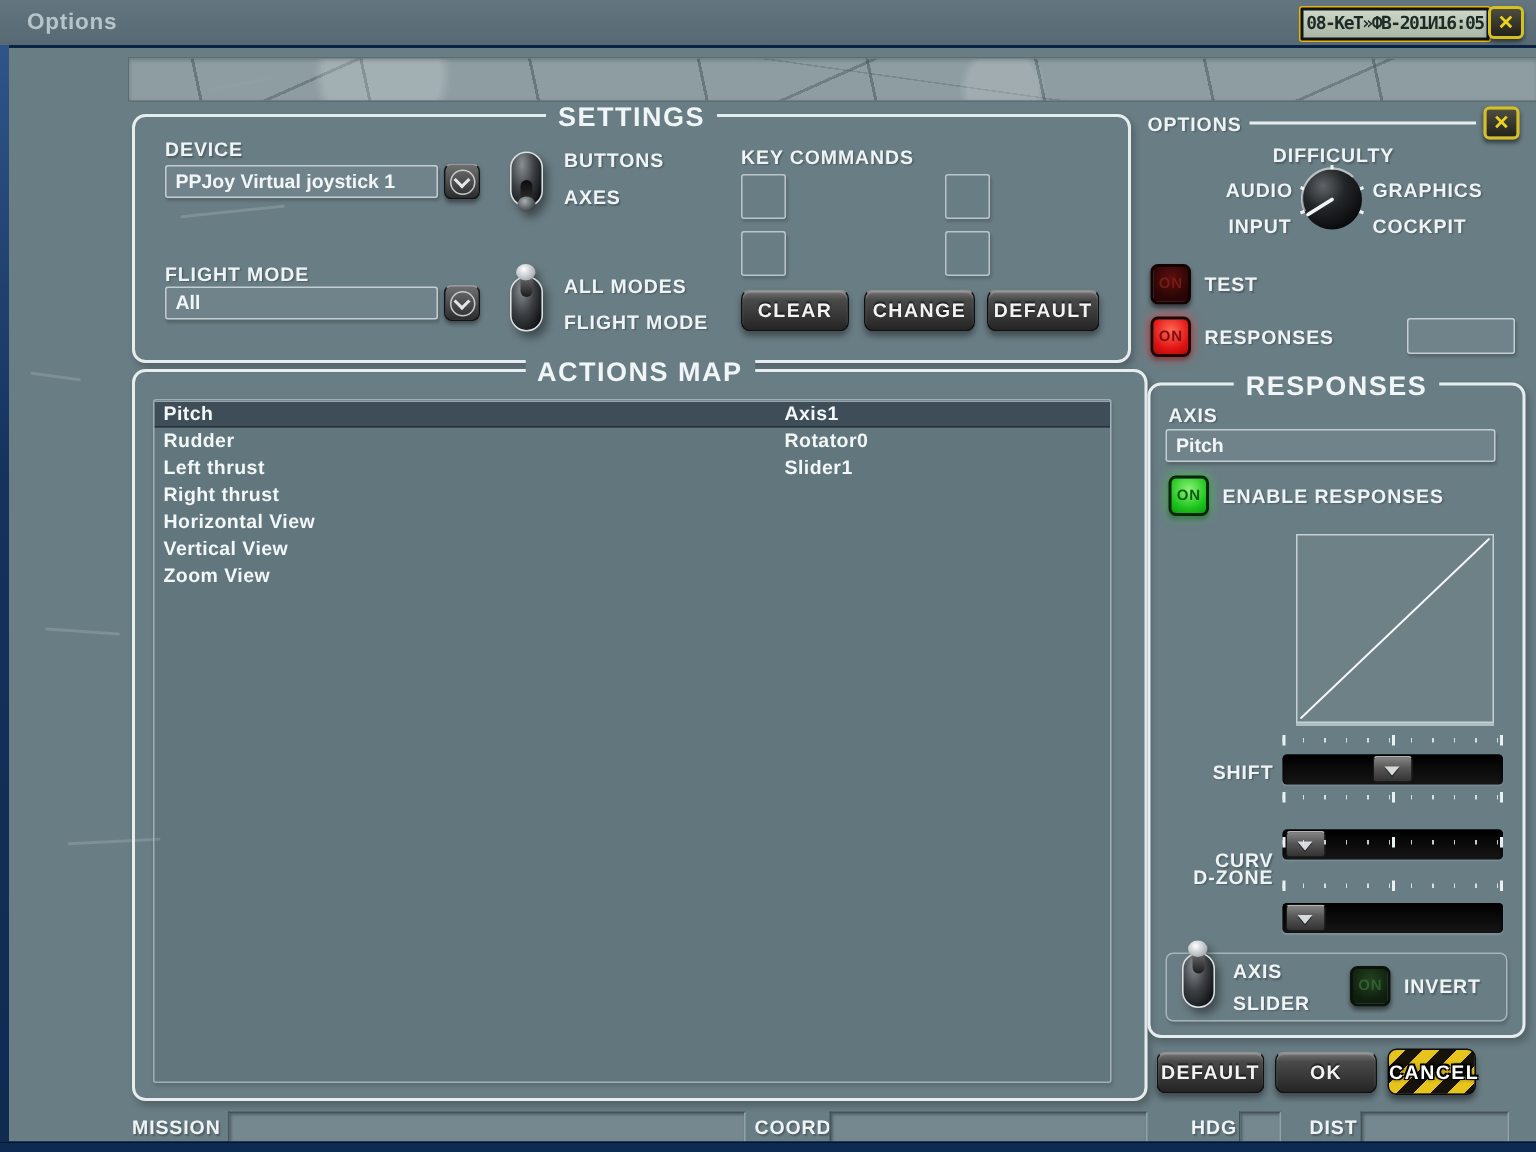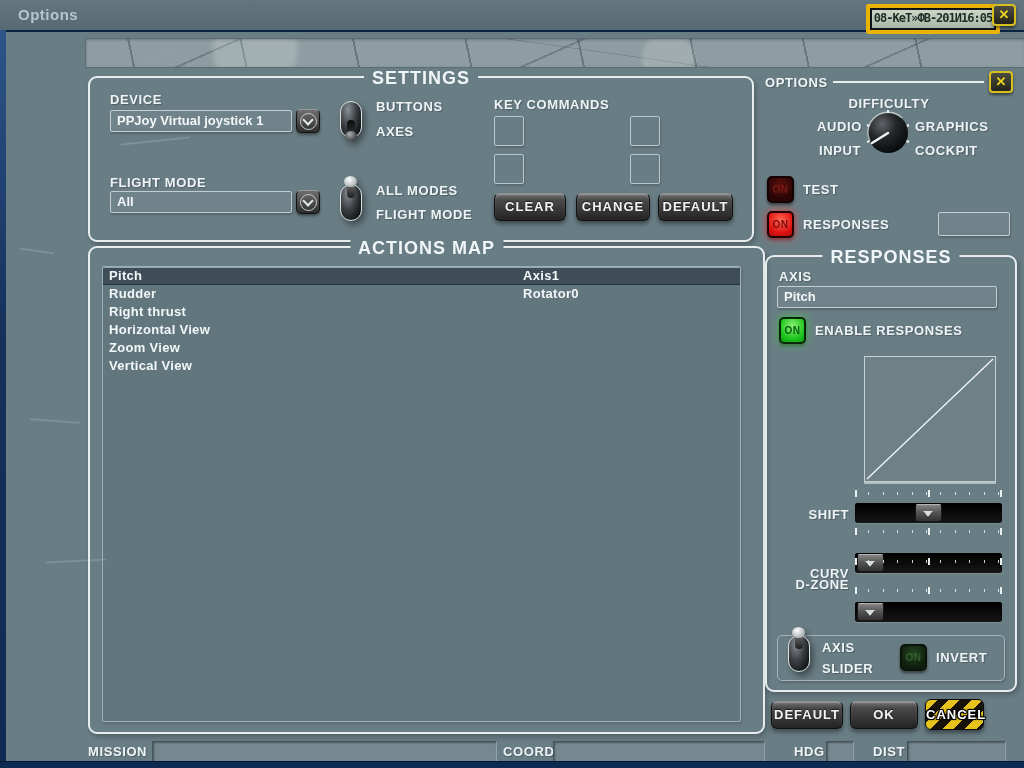--- a/index.html
+++ b/index.html
@@ -5,21 +5,21 @@
   html,body{margin:0;padding:0;background:#3a4a50;}
   #screen{position:relative;width:1024px;height:768px;background:#697d84;overflow:hidden;
           font-family:"Liberation Sans",sans-serif;-webkit-font-smoothing:antialiased;}
   .abs{position:absolute;}
   .lbl{color:#eef4f6;font-size:13px;font-weight:bold;letter-spacing:.6px;
        text-shadow:1px 1px 1px rgba(0,0,0,.25);white-space:nowrap;}
   
   #topbar{left:0;top:0;width:1024px;height:30px;background:linear-gradient(#63767f,#576a74);
           border-bottom:2px solid #0b2342;}
   #topbar .title{left:18px;top:6px;color:#b7c4ca;font-size:15px;font-weight:bold;letter-spacing:.5px;}
-  .clock-frame{left:866px;top:4px;width:126px;height:22px;background:#12181e;border:4px solid #eab308;
+  .clock-frame{left:866px;top:4px;width:126px;height:22px;background:#12181e;border:1px solid #eab308;
                border-radius:2px;box-shadow:inset 0 0 2px #000;}
   .clock{position:absolute;left:2px;top:2px;right:2px;bottom:2px;background:linear-gradient(#ccd7c8,#a9b5a5);
          color:#1d2b25;font-family:"DejaVu Sans Mono",monospace;font-size:12px;font-weight:bold;
          letter-spacing:-1px;text-align:center;line-height:17px;overflow:hidden;}
   .btn-x{width:24px;height:22px;background:linear-gradient(#4c4c40,#23231b);border:2px solid #d6c020;
          border-radius:4px;color:#ecd31f;font-size:13px;font-weight:bold;text-align:center;line-height:18px;
          box-shadow:0 2px 3px rgba(0,0,0,.5);box-sizing:border-box;cursor:pointer;}
   #topbar-x{left:992px;top:4px;}
   
   #left-strip{left:0;top:30px;width:6px;height:731px;background:linear-gradient(#2e5589,#15315c 40%,#102b52);}
@@ -232,33 +232,37 @@
     <div id="actions-list" class="abs" style="left:12px;top:18px;width:637px;height:454px;">
       <div class="amrow selected">
         <span class="a">Pitch</span>
         <span class="b">Axis1</span>
       </div>
       <div class="amrow">
         <span class="a">Rudder</span>
         <span class="b">Rotator0</span>
       </div>
       <div class="amrow">
+        <span class="a">Left thrust</span>
+        <span class="b">Slider1</span>
+      </div>
+      <div class="amrow">
         <span class="a">Right thrust</span>
         <span class="b"></span>
       </div>
       <div class="amrow">
         <span class="a">Horizontal View</span>
         <span class="b"></span>
       </div>
       <div class="amrow">
+        <span class="a">Vertical View</span>
+        <span class="b"></span>
+      </div>
+      <div class="amrow">
         <span class="a">Zoom View</span>
-        <span class="b"></span>
-      </div>
-      <div class="amrow">
-        <span class="a">Vertical View</span>
         <span class="b"></span>
       </div>
     </div>
   </div>
 
   <div class="abs panel" style="left:765px;top:255px;width:248px;height:433px;">
     <div class="legend">RESPONSES</div>
 
     <div class="abs lbl" style="left:12px;top:12px;">AXIS</div>
     <div class="abs field" style="left:10px;top:29px;width:220px;height:22px;">Pitch</div>

